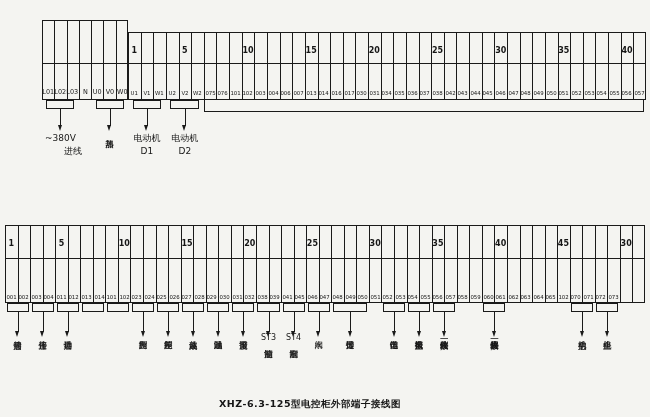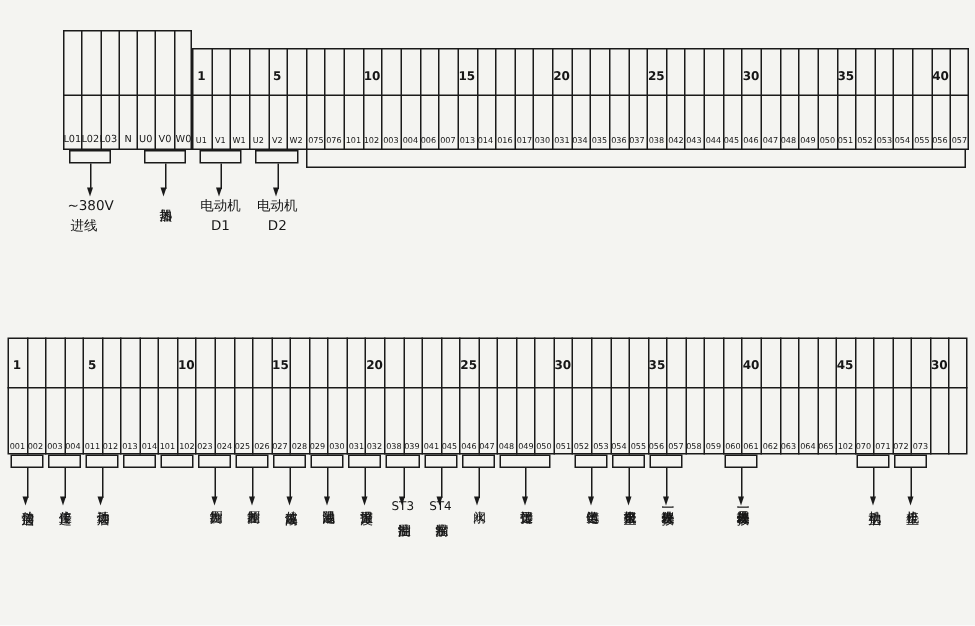--- a/index.html
+++ b/index.html
@@ -20,20 +20,21 @@
   .jbox{position:absolute;border:1px solid #1a1a1a;height:9px;background:transparent;}
   .bracket{position:absolute;border-left:1px solid #1a1a1a;border-right:1px solid #1a1a1a;border-bottom:1px solid #1a1a1a;}
   .ahead{position:absolute;width:0;height:0;border-left:2.5px solid transparent;
          border-right:2.5px solid transparent;border-top:6px solid #1a1a1a;}
   .title{position:absolute;font-size:9.5px;font-weight:bold;text-align:center;letter-spacing:0.5px;}
 </style>
 </head>
 <body>
 
 <div class="page" id="diagram-root">
+  <div class="title" style="left:160px;top:398px;width:300px;">XHZ-6.3-125型电控柜外部端子接线图</div>
 <div class="box" style="left: 42px; top: 20px; width: 86px; height: 80px;"></div>
     <div class="vline" style="left: 54.2857px; top: 20px; height: 80px;"></div>
     <div class="vline" style="left: 66.5714px; top: 20px; height: 80px;"></div>
     <div class="vline" style="left: 78.8571px; top: 20px; height: 80px;"></div>
     <div class="vline" style="left: 91.1429px; top: 20px; height: 80px;"></div>
     <div class="vline" style="left: 103.429px; top: 20px; height: 80px;"></div>
     <div class="vline" style="left: 115.714px; top: 20px; height: 80px;"></div>
     <div class="hline" style="left: 42px; top: 63px; width: 86px;"></div>
     <div class="tnumw" style="left: 33.1429px; top: 85px;"><span class="tnum wide">L01</span></div>
     <div class="tnumw" style="left: 45.4286px; top: 85px;"><span class="tnum wide">L02</span></div>
@@ -131,21 +132,21 @@
     <div class="tnumw" style="left: 574.146px; top: 86px;"><span class="tnum">053</span></div>
     <div class="tnumw" style="left: 586.78px; top: 86px;"><span class="tnum">054</span></div>
     <div class="tnumw" style="left: 599.415px; top: 86px;"><span class="tnum">055</span></div>
     <div class="tickw" style="left: 617.049px; top: 46px;">40</div>
     <div class="tnumw" style="left: 612.049px; top: 86px;"><span class="tnum">056</span></div>
     <div class="tnumw" style="left: 624.683px; top: 86px;"><span class="tnum">057</span></div>
     <div class="jbox" style="left: 46.4229px; top: 100px; width: 28.0114px;"></div>
     <div class="vline" style="left: 60.4286px; top: 109px; height: 17px;"></div>
     <div class="ahead" style="left: 57.9286px; top: 125px;"></div>
     <div class="hlabelw" style="left: 30.4286px; top: 133px; width: 60px;">~380V</div>
-    <div class="hlabelw" style="left: 26px; top: 146px; width: 60px; text-align: center;">进线</div>
+    <div class="hlabelw" style="left: 43px; top: 146px; width: 60px; text-align: center;">进线</div>
     <div class="jbox" style="left: 95.5657px; top: 100px; width: 28.0114px;"></div>
     <div class="vline" style="left: 109.571px; top: 109px; height: 17px;"></div>
     <div class="ahead" style="left: 107.071px; top: 125px;"></div>
     <div class="vlabel" style="left: 104.071px; top: 133px;">加热器</div>
     <div class="jbox" style="left: 132.548px; top: 100px; width: 28.8059px;"></div>
     <div class="vline" style="left: 146.951px; top: 109px; height: 17px;"></div>
     <div class="ahead" style="left: 144.451px; top: 125px;"></div>
     <div class="hlabelw" style="left: 116.951px; top: 133px; width: 60px;">电动机</div>
     <div class="hlabelw" style="left: 116.951px; top: 146px; width: 60px;">D1</div>
     <div class="jbox" style="left: 170.451px; top: 100px; width: 28.8059px;"></div>

